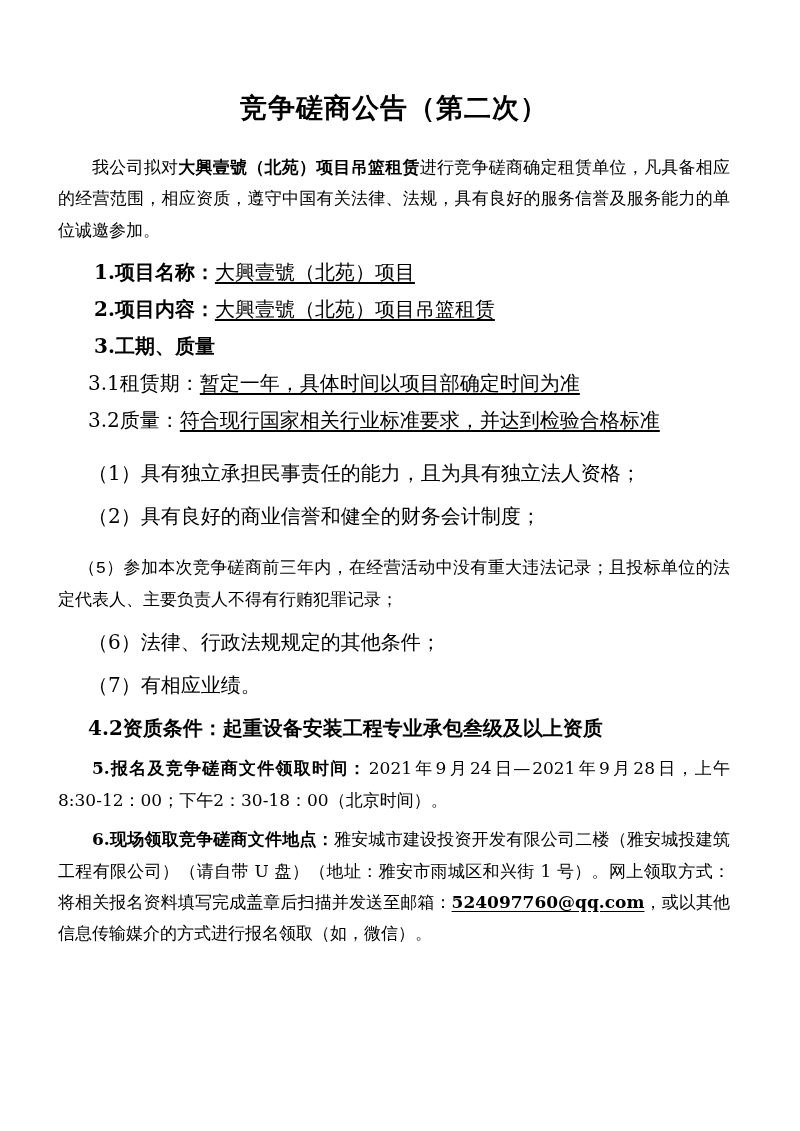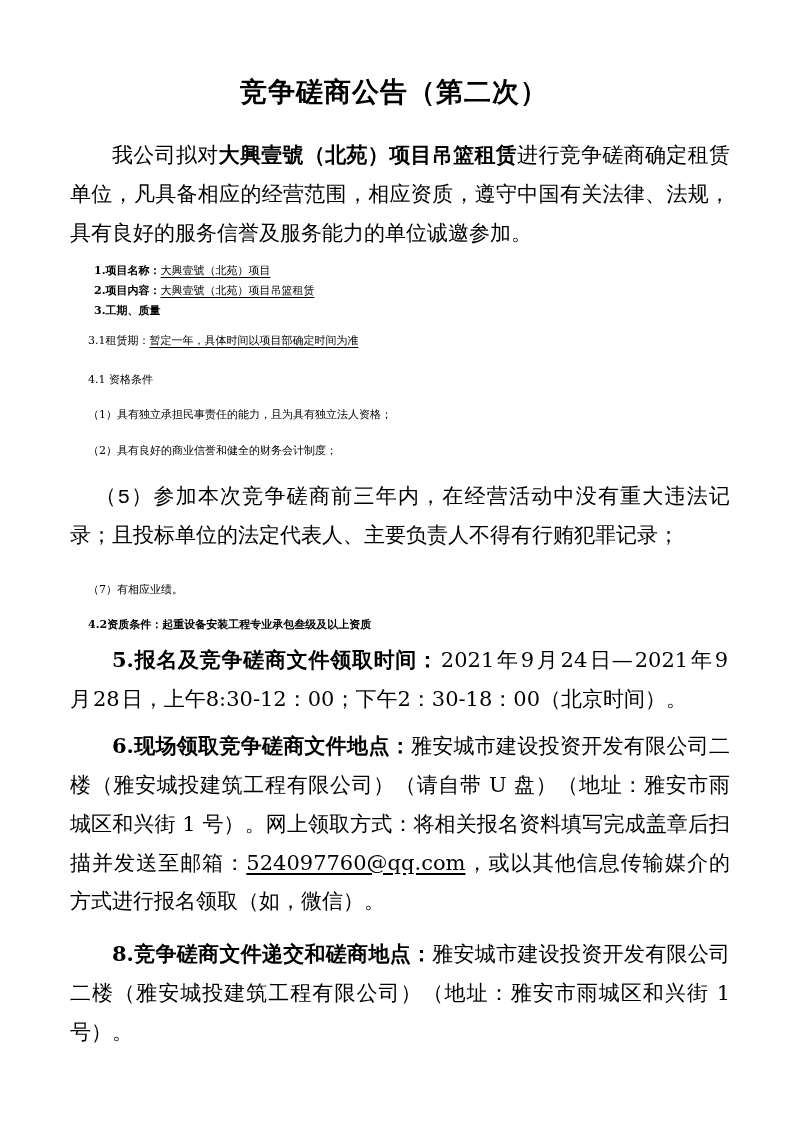--- a/index.html
+++ b/index.html
@@ -11,63 +11,63 @@
     width: 800px;
     min-height: 1131px;
     font-family: "DejaVu Serif", "Liberation Serif", serif;
     color: #000000;
   }
   .page {
     position: relative;
     width: 788px;
     min-height: 1131px;
     box-sizing: border-box;
-    padding: 52px 58px 40px 58px;
+    padding: 68px 58px 40px 58px;
     background: #fff;
   }
   .doc-title {
     text-align: center;
     font-size: 27px;
     font-weight: bold;
     letter-spacing: 1px;
     margin: 22px 0 26px 0;
     font-family: "DejaVu Serif", "Liberation Serif", serif;
   }
   p.para {
-    font-size: 21px;
+    font-size: 17px;
     line-height: 1.85;
-    margin: 0 0 2px 12px;
+    margin: 0 0 2px 0;
     text-align: justify;
     text-justify: inter-ideograph;
   }
   .indent2 {
     text-indent: 2em;
   }
   .b {
     font-weight: bold;
   }
   .u {
     text-decoration: underline;
     text-underline-offset: 3px;
   }
   .list-line {
-    font-size: 11px;
+    font-size: 20px;
     line-height: 1.85;
     margin: 0;
     padding-left: 36px;
   }
   .list-line.sub {
     padding-left: 30px;
-    margin-top: 9px;
   }
   .gap-sm { height: 6px; }
   .gap-md { height: 10px; }
   .email {
     text-decoration: underline;
     text-underline-offset: 3px;
+    font-weight: bold;
   }
   .spaced-u {
     text-underline-offset: 3px;
     padding: 0 2px;
   }
 </style>
 </head>
 <body>
 
 <div class="page">
@@ -79,51 +79,51 @@
   <div class="gap-sm"></div>
 
   <p class="list-line"><span class="b">1.</span><span class="b">项目名称：</span><span class="u">大興壹號（北苑）项目</span></p>
 
   <p class="list-line"><span class="b">2.</span><span class="b">项目内容：</span><span class="u">大興壹號（北苑）项目吊篮租赁</span></p>
 
   <p class="list-line"><span class="b">3.</span><span class="b">工期、质量</span></p>
 
   <p class="list-line sub"><span>3.1</span><span>租赁期：</span><span class="u">暂定一年，具体时间以项目部确定时间为准</span></p>
 
+  <p class="list-line sub"><span>3.2</span><span>质量：</span><span class="u">符合现行国家相关行业标准要求，并达到检验合格标准</span></p>
 
 
   <div class="gap-md"></div>
 
-  <p class="list-line sub">4.1 资格条件</p>
 
   <div class="gap-sm"></div>
 
   <p class="list-line sub">（1）具有独立承担民事责任的能力，且为具有独立法人资格；</p>
   <div class="gap-sm"></div>
   <p class="list-line sub">（2）具有良好的商业信誉和健全的财务会计制度；</p>
   <div class="gap-sm"></div>
   <div class="gap-sm"></div>
   <div class="gap-sm"></div>
   <p class="para" style="text-indent:1.2em;font-family:Liberation Mono, monospace;">（5）参加本次竞争磋商前三年内，在经营活动中没有重大违法记录；且投标单位的法定代表人、主要负责人不得有行贿犯罪记录；</p>
   <div class="gap-sm"></div>
+  <p class="list-line sub">（6）法律、行政法规规定的其他条件；</p>
   <div class="gap-sm"></div>
   <p class="list-line sub">（7）有相应业绩。</p>
 
   <div class="gap-sm"></div>
 
   <p class="list-line sub"><span class="b">4.2</span><span class="b">资质条件：</span><span class="b">起重设备安装工程专业承包叁级及以上资质</span></p>
 
   <div class="gap-sm"></div>
 
   <p class="para indent2"><span class="b">5.</span><span class="b">报名及竞争磋商文件领取时间：</span><span class="spaced-u">2021</span><span>年</span><span class="spaced-u">9</span><span>月</span><span class="spaced-u">24</span><span>日</span><span>—</span><span class="spaced-u">2021</span><span>年</span><span class="spaced-u">9</span><span>月</span><span class="spaced-u">28</span><span>日</span><span>，上午8:30-12：00；下午2：30-18：00（北京时间）。</span></p>
 
   <div class="gap-sm"></div>
 
   <p class="para indent2"><span class="b">6.</span><span class="b">现场领取竞争磋商文件地点：</span><span>雅安城市建设投资开发有限公司二楼（雅安城投建筑工程有限公司）（请自带 U 盘）（地址：雅安市雨城区和兴街 1 号）。网上领取方式：将相关报名资料填写完成盖章后扫描并发送至邮箱：</span><span class="email">524097760@qq.com</span><span>，或以其他信息传输媒介的方式进行报名领取（如，微信）。</span></p>
 
   <div class="gap-sm"></div>
 
 
   <div class="gap-sm"></div>
 
-  <p class="para indent2"><span class="b">8.</span><span class="b">竞争磋商文件递交和磋商地点：</span><span>雅安城市建设投资开发有限公司二楼（雅安城投建筑工程有限公司）（地址：雅安市雨城区和兴街 1 号）。</span></p>
 
 </div>
 
 </body></html>

